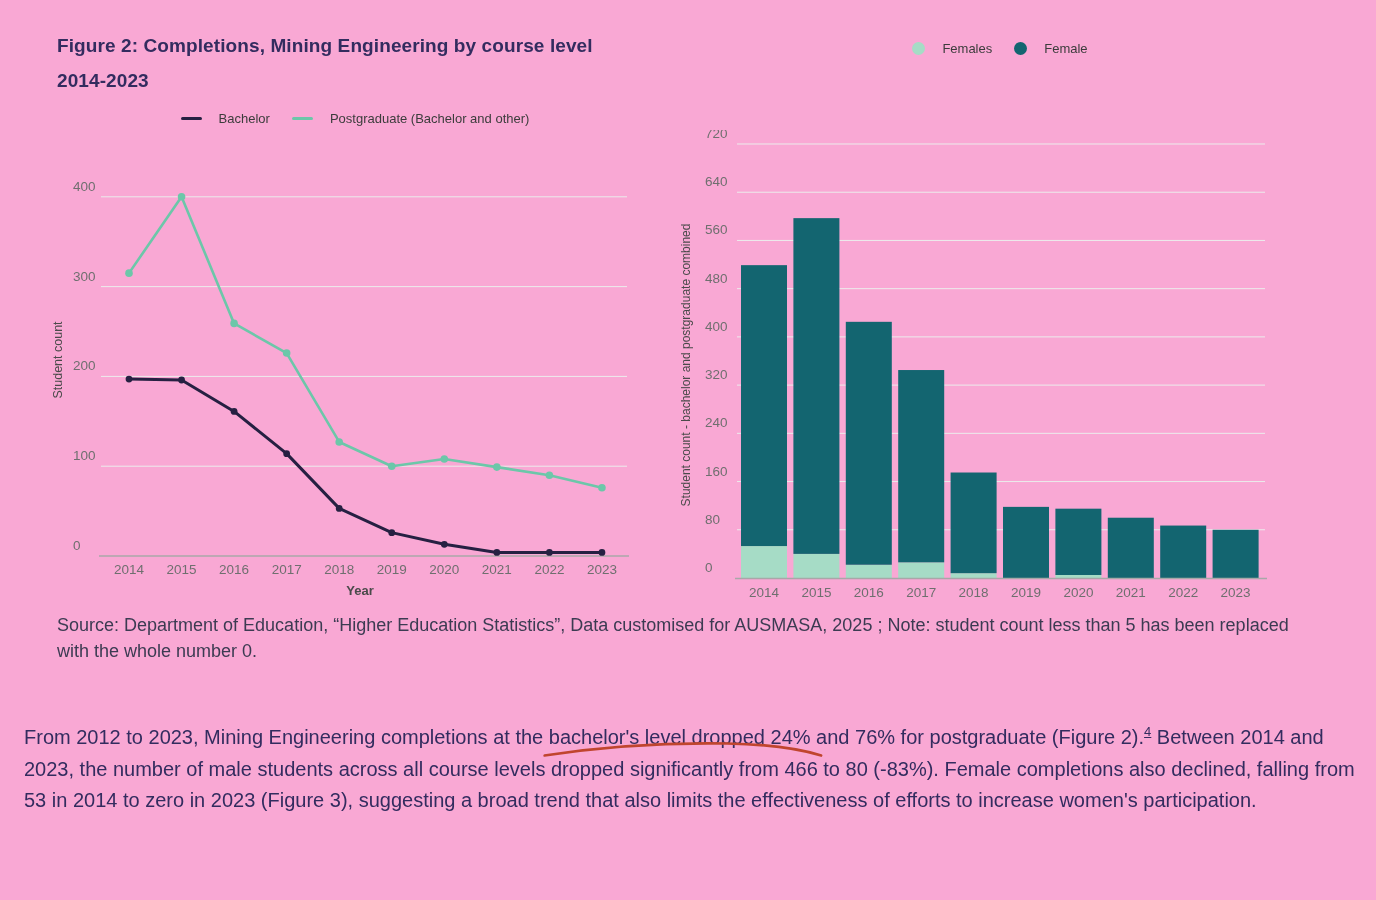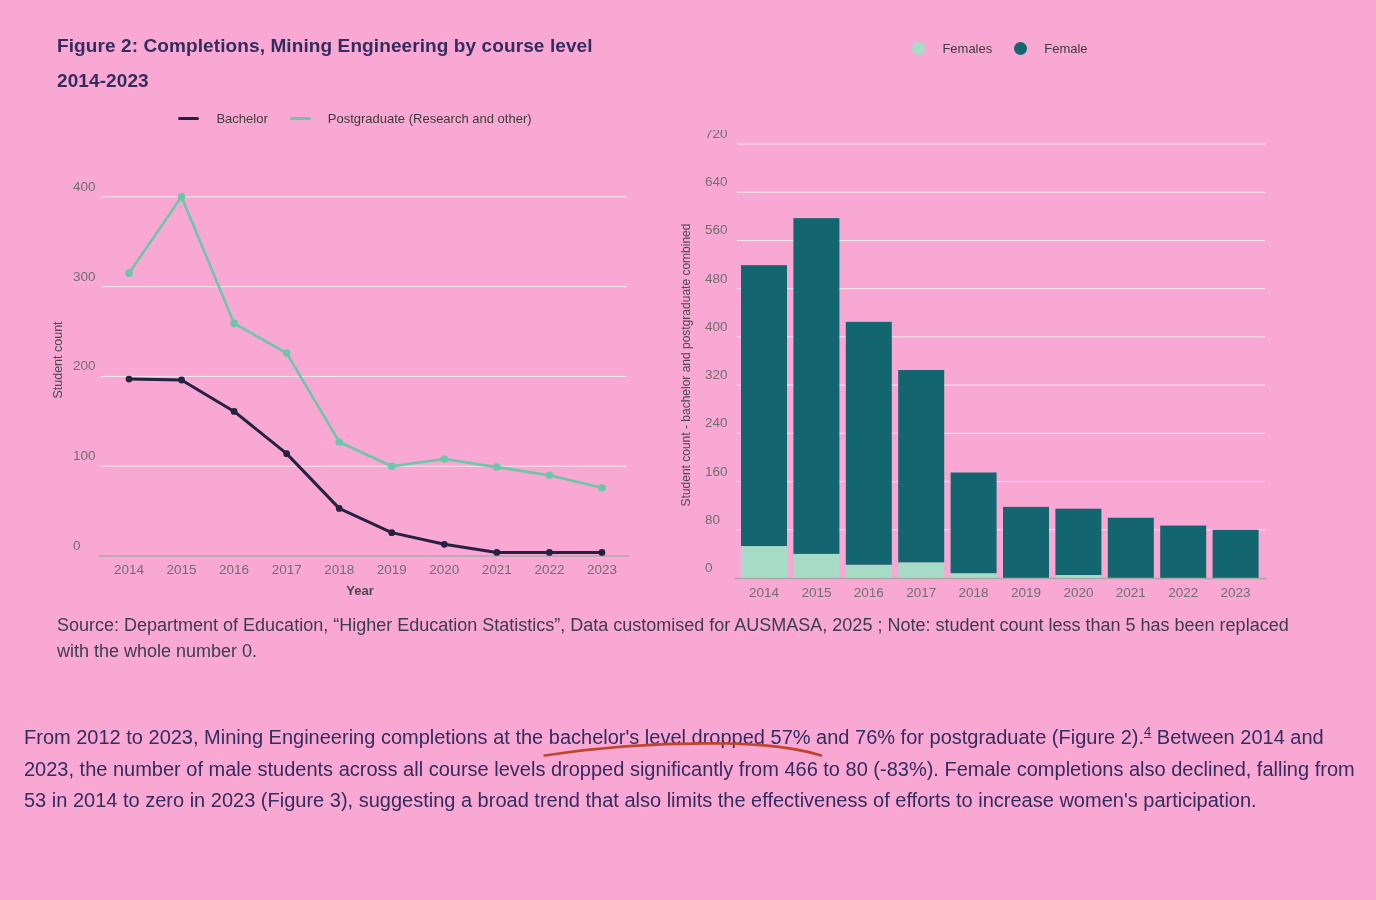--- a/index.html
+++ b/index.html
@@ -82,21 +82,21 @@
 
   <section class="figure" id="fig2">
     <h2 class="figure-title">Figure 2: Completions, Mining Engineering by course level 2014-2023</h2>
     <div class="legend-row" id="fig2-legend">
         <span class="legend-item">
           <span class="legend-swatch-line" style="background: rgb(38, 32, 66);"></span>
           <span class="legend-label">Bachelor</span>
         </span>
         <span class="legend-item">
           <span class="legend-swatch-line" style="background: rgb(108, 199, 169);"></span>
-          <span class="legend-label">Postgraduate (Research and other)</span>
+          <span class="legend-label">Postgraduate (Bachelor and other)</span>
         </span>
       </div>
     <svg class="chart-svg" id="fig2-svg" width="620" height="463">
         <text x="28" y="400" text-anchor="start" font-size="13.5" fill="#6f6f6f" font-family="&quot;Liberation Sans&quot;, sans-serif" font-weight="normal">0</text>
         <line x1="56" y1="316.2" x2="582" y2="316.2" stroke="#ececec" stroke-width="1"></line>
         <text x="28" y="310.2" text-anchor="start" font-size="13.5" fill="#6f6f6f" font-family="&quot;Liberation Sans&quot;, sans-serif" font-weight="normal">100</text>
         <line x1="56" y1="226.4" x2="582" y2="226.4" stroke="#ececec" stroke-width="1"></line>
         <text x="28" y="220.4" text-anchor="start" font-size="13.5" fill="#6f6f6f" font-family="&quot;Liberation Sans&quot;, sans-serif" font-weight="normal">200</text>
         <line x1="56" y1="136.59999999999997" x2="582" y2="136.59999999999997" stroke="#ececec" stroke-width="1"></line>
         <text x="28" y="130.59999999999997" text-anchor="start" font-size="13.5" fill="#6f6f6f" font-family="&quot;Liberation Sans&quot;, sans-serif" font-weight="normal">300</text>
@@ -197,17 +197,17 @@
         <text x="503.2" y="467" text-anchor="middle" font-size="13.5" fill="#6f6f6f" font-family="&quot;Liberation Sans&quot;, sans-serif" font-weight="normal">2022</text>
         <rect x="532.5999999999999" y="399.7776" width="46" height="48.22239999999999" fill="#136570"></rect>
         <text x="555.5999999999999" y="467" text-anchor="middle" font-size="13.5" fill="#6f6f6f" font-family="&quot;Liberation Sans&quot;, sans-serif" font-weight="normal">2023</text>
         <line x1="55" y1="448.5" x2="587" y2="448.5" stroke="#a8a8a8" stroke-width="1.6"></line>
         <text x="10" y="235" text-anchor="middle" font-size="12" fill="#4a4a4a" font-family="&quot;Liberation Sans&quot;, sans-serif" font-weight="normal" transform="rotate(-90 10 235)">Student count - bachelor and postgraduate combined</text>
       </svg>
   </section>
 
   <p class="source-note">Source: Department of Education, “Higher Education Statistics”, Data customised for AUSMASA, 2025 ; Note: student count less than 5 has been replaced with the whole number 0.</p>
 
-  <p class="body-paragraph"><span>From 2012 to 2023, Mining Engineering completions at the </span><span class="annotated"><span>bachelor's level dropped 57%</span><svg viewBox="0 0 320 18" preserveAspectRatio="none">
+  <p class="body-paragraph"><span>From 2012 to 2023, Mining Engineering completions at the </span><span class="annotated"><span>bachelor's level dropped 24%</span><svg viewBox="0 0 320 18" preserveAspectRatio="none">
           <path d="M 4,14.5 C 70,5.5 145,1.5 210,2.5 C 252,3.2 292,8 316,14.5" fill="none" stroke="#c0452e" stroke-width="2.7" stroke-linecap="round"></path>
         </svg></span><span> and 76% for postgraduate (Figure 2).</span><sup class="footnote-link">4</sup><span> Between 2014 and 2023, the number of male students across all course levels dropped significantly from 466 to 80 (-83%). Female completions also declined, falling from 53 in 2014 to zero in 2023 (Figure 3), suggesting a broad trend that also limits the effectiveness of efforts to increase women's participation.</span></p>
 
 </div>
 
 </body></html>

